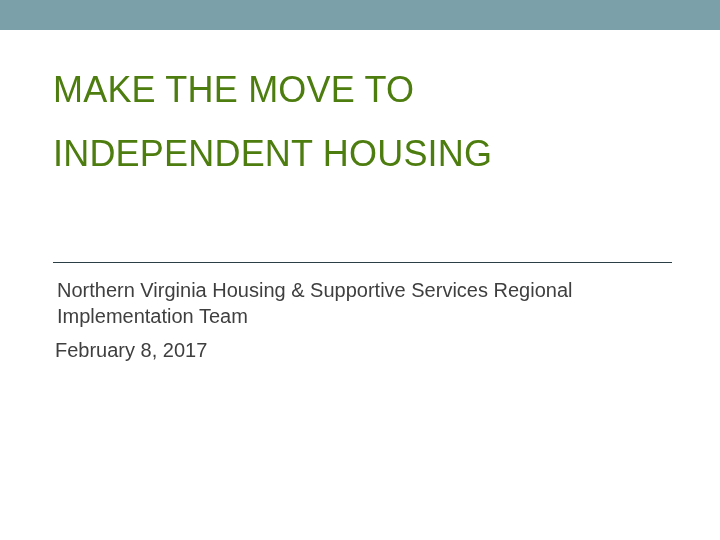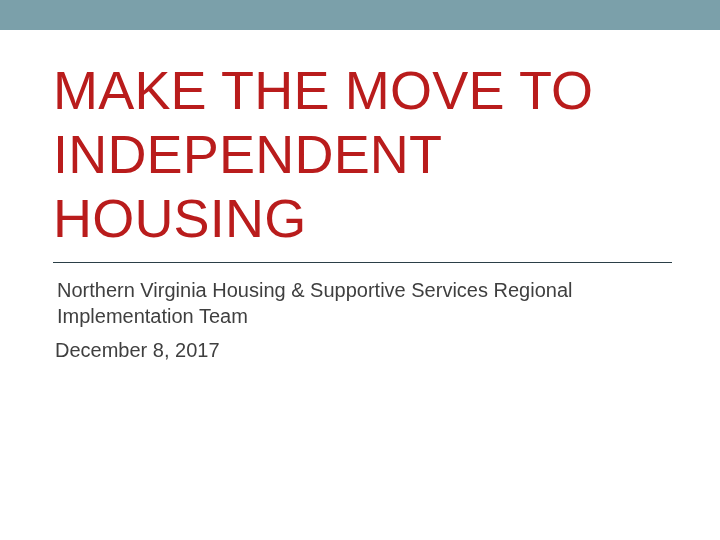--- a/index.html
+++ b/index.html
@@ -36,24 +36,24 @@
     height: 510px;
   }
   .title-block {
     position: absolute;
     left: 53px;
     top: 28px;
     width: 620px;
   }
   .slide-title {
     margin: 0;
-    font-size: 54px;
+    font-size: 36px;
     line-height: 64px;
     font-weight: 400;
-    color: #b91c1c;
+    color: #4d7c0f;
     letter-spacing: 0.2px;
     text-transform: uppercase;
     font-family: "Liberation Sans", sans-serif;
     white-space: pre-wrap;
   }
   .divider {
     position: absolute;
     left: 53px;
     top: 232px;
     width: 619px;
@@ -96,17 +96,17 @@
   <div class="content">
 
     <div class="title-block">
       <h1 class="slide-title">Make the Move to Independent Housing</h1>
     </div>
 
     <hr class="divider">
 
     <div class="subtitle-block">
       <p class="subtitle-line">Northern Virginia Housing &amp; Supportive Services Regional Implementation Team</p>
-      <p class="subtitle-date">December 8, 2017</p>
+      <p class="subtitle-date">February 8, 2017</p>
     </div>
 
   </div>
 </div>
 
 </body></html>

